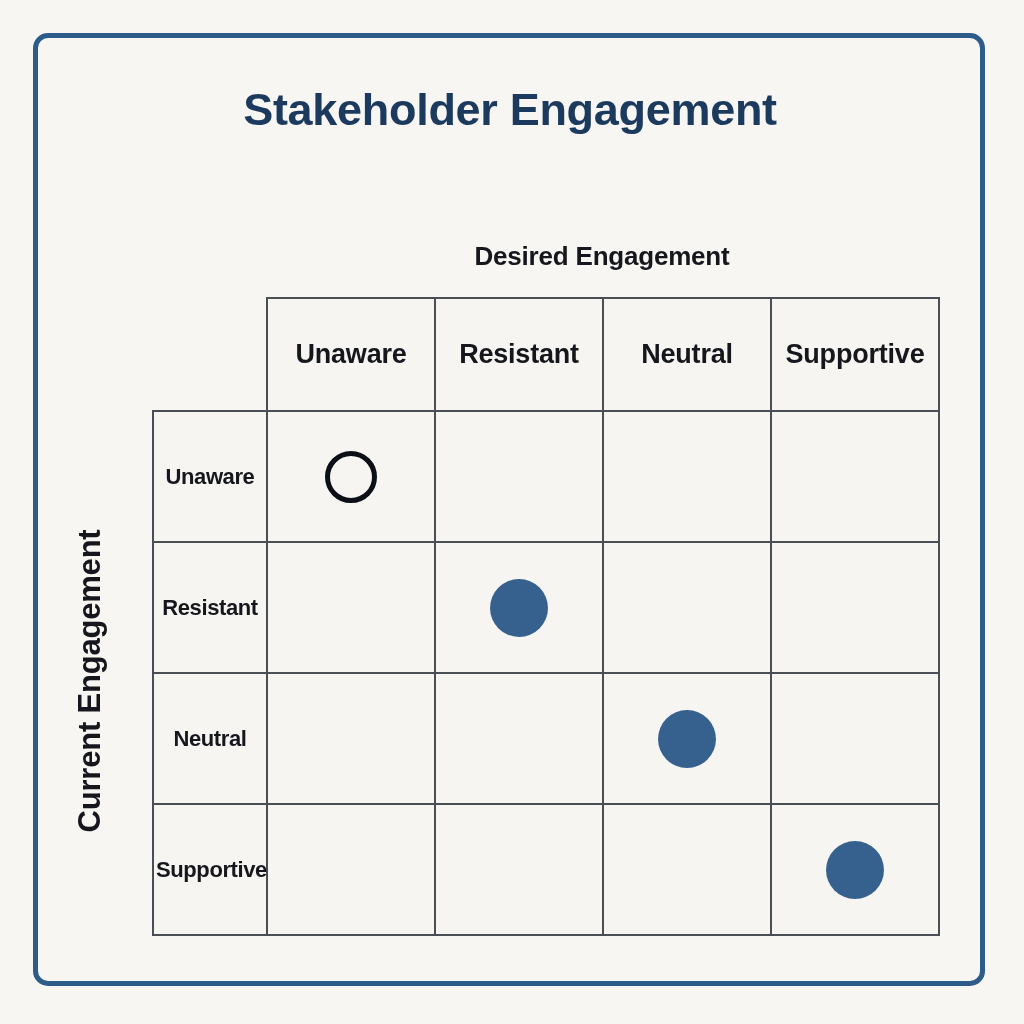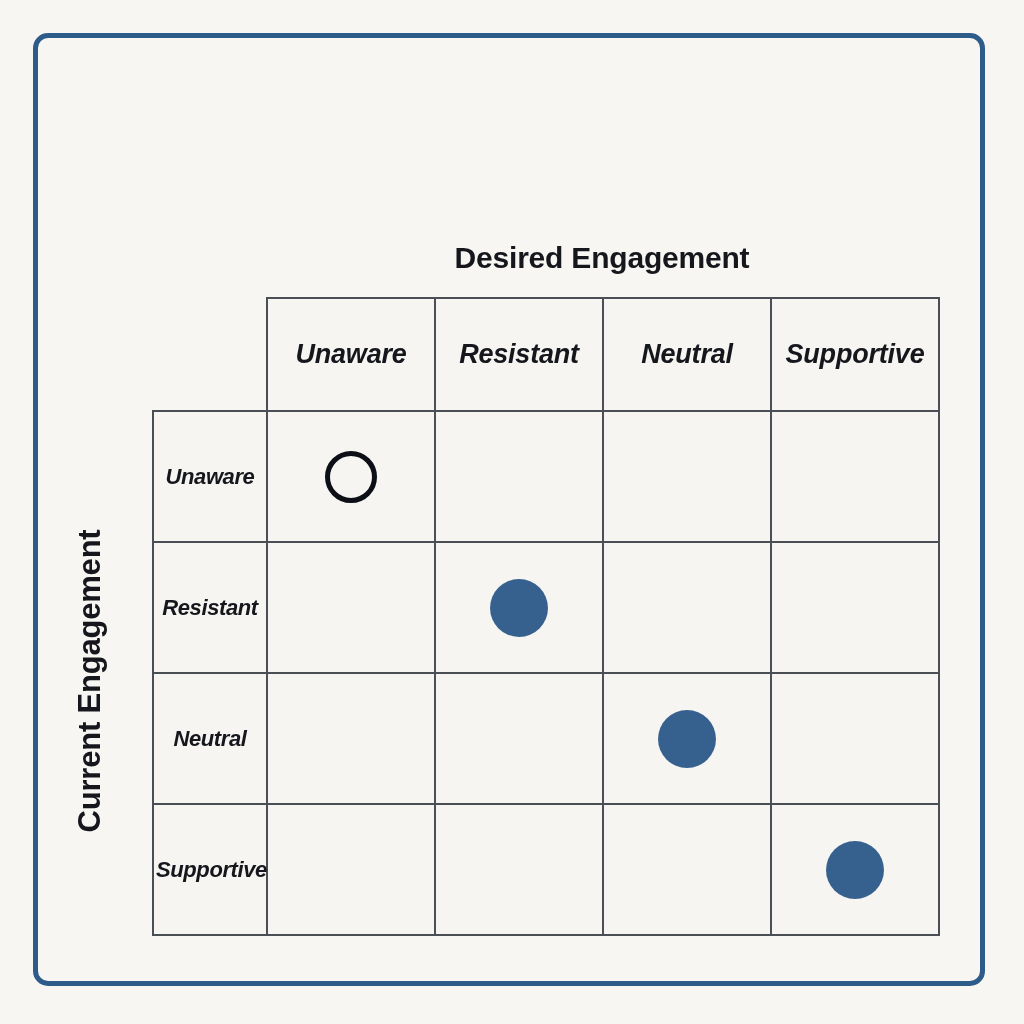--- a/index.html
+++ b/index.html
@@ -49,21 +49,21 @@
   }
   #title .t-line { display: block; }
 
   
   #x-axis-title {
     position: absolute;
     left: 266px;
     top: 241px;
     width: 672px;
     text-align: center;
-    font-size: 30px;
+    font-size: 26px;
     font-weight: bold;
     color: #16171d;
     letter-spacing: -0.2px;
   }
 
   #y-axis-title {
     position: absolute;
     left: -175px;
     top: 663px;
     width: 530px;
@@ -84,21 +84,20 @@
     width: 786px;
     border-collapse: collapse;
     table-layout: fixed;
   }
   #matrix td, #matrix th {
     padding: 0;
     margin: 0;
     border: 2px solid #4a4f55;
     background: #f6f5f2;
     box-sizing: border-box;
-    font-style: italic;
   }
 
   
   #matrix .corner-spacer {
     border: none;
     background: #f7f6f3;
     width: 114px;
   }
 
   #matrix .col-head {
@@ -152,20 +151,21 @@
   }
 </style>
 </head>
 <body>
 
 <div id="canvas">
 
   <div id="outer-frame"></div>
 
   <div id="title">
+    <span class="t-line">Stakeholder Engagement</span>
   </div>
 
   <div id="x-axis-title">Desired Engagement</div>
   <div id="y-axis-title">Current Engagement</div>
 
   <table id="matrix">
     <thead>
       <tr>
         <th class="corner-spacer"></th>
         <th class="col-head">Unaware</th>

